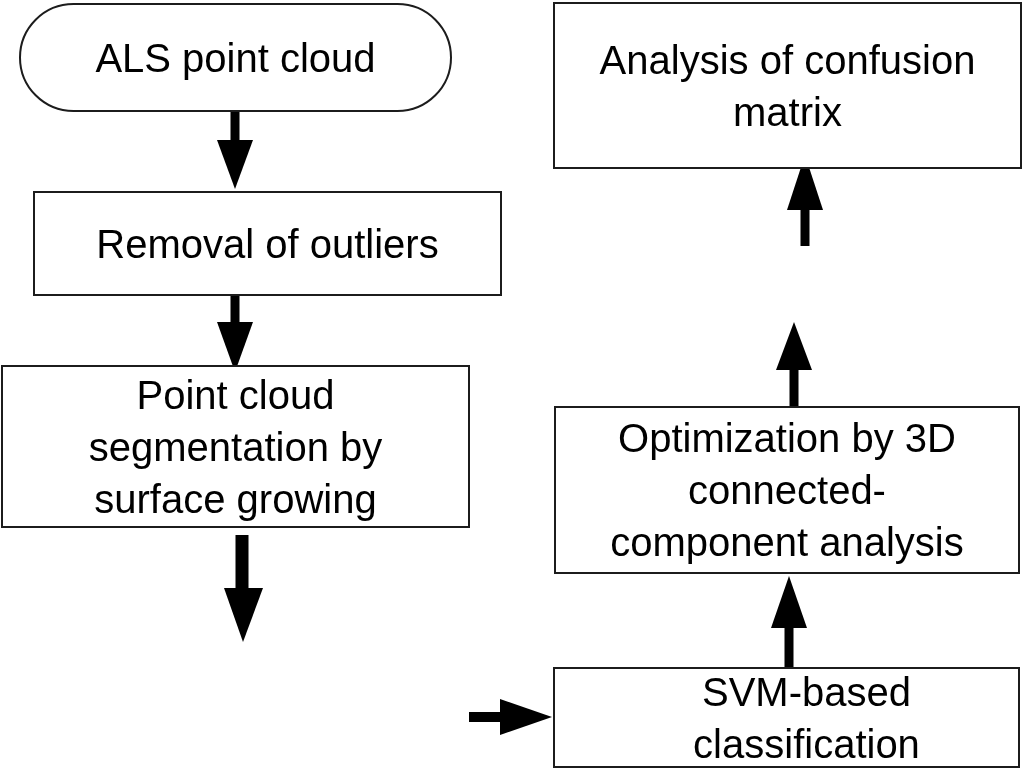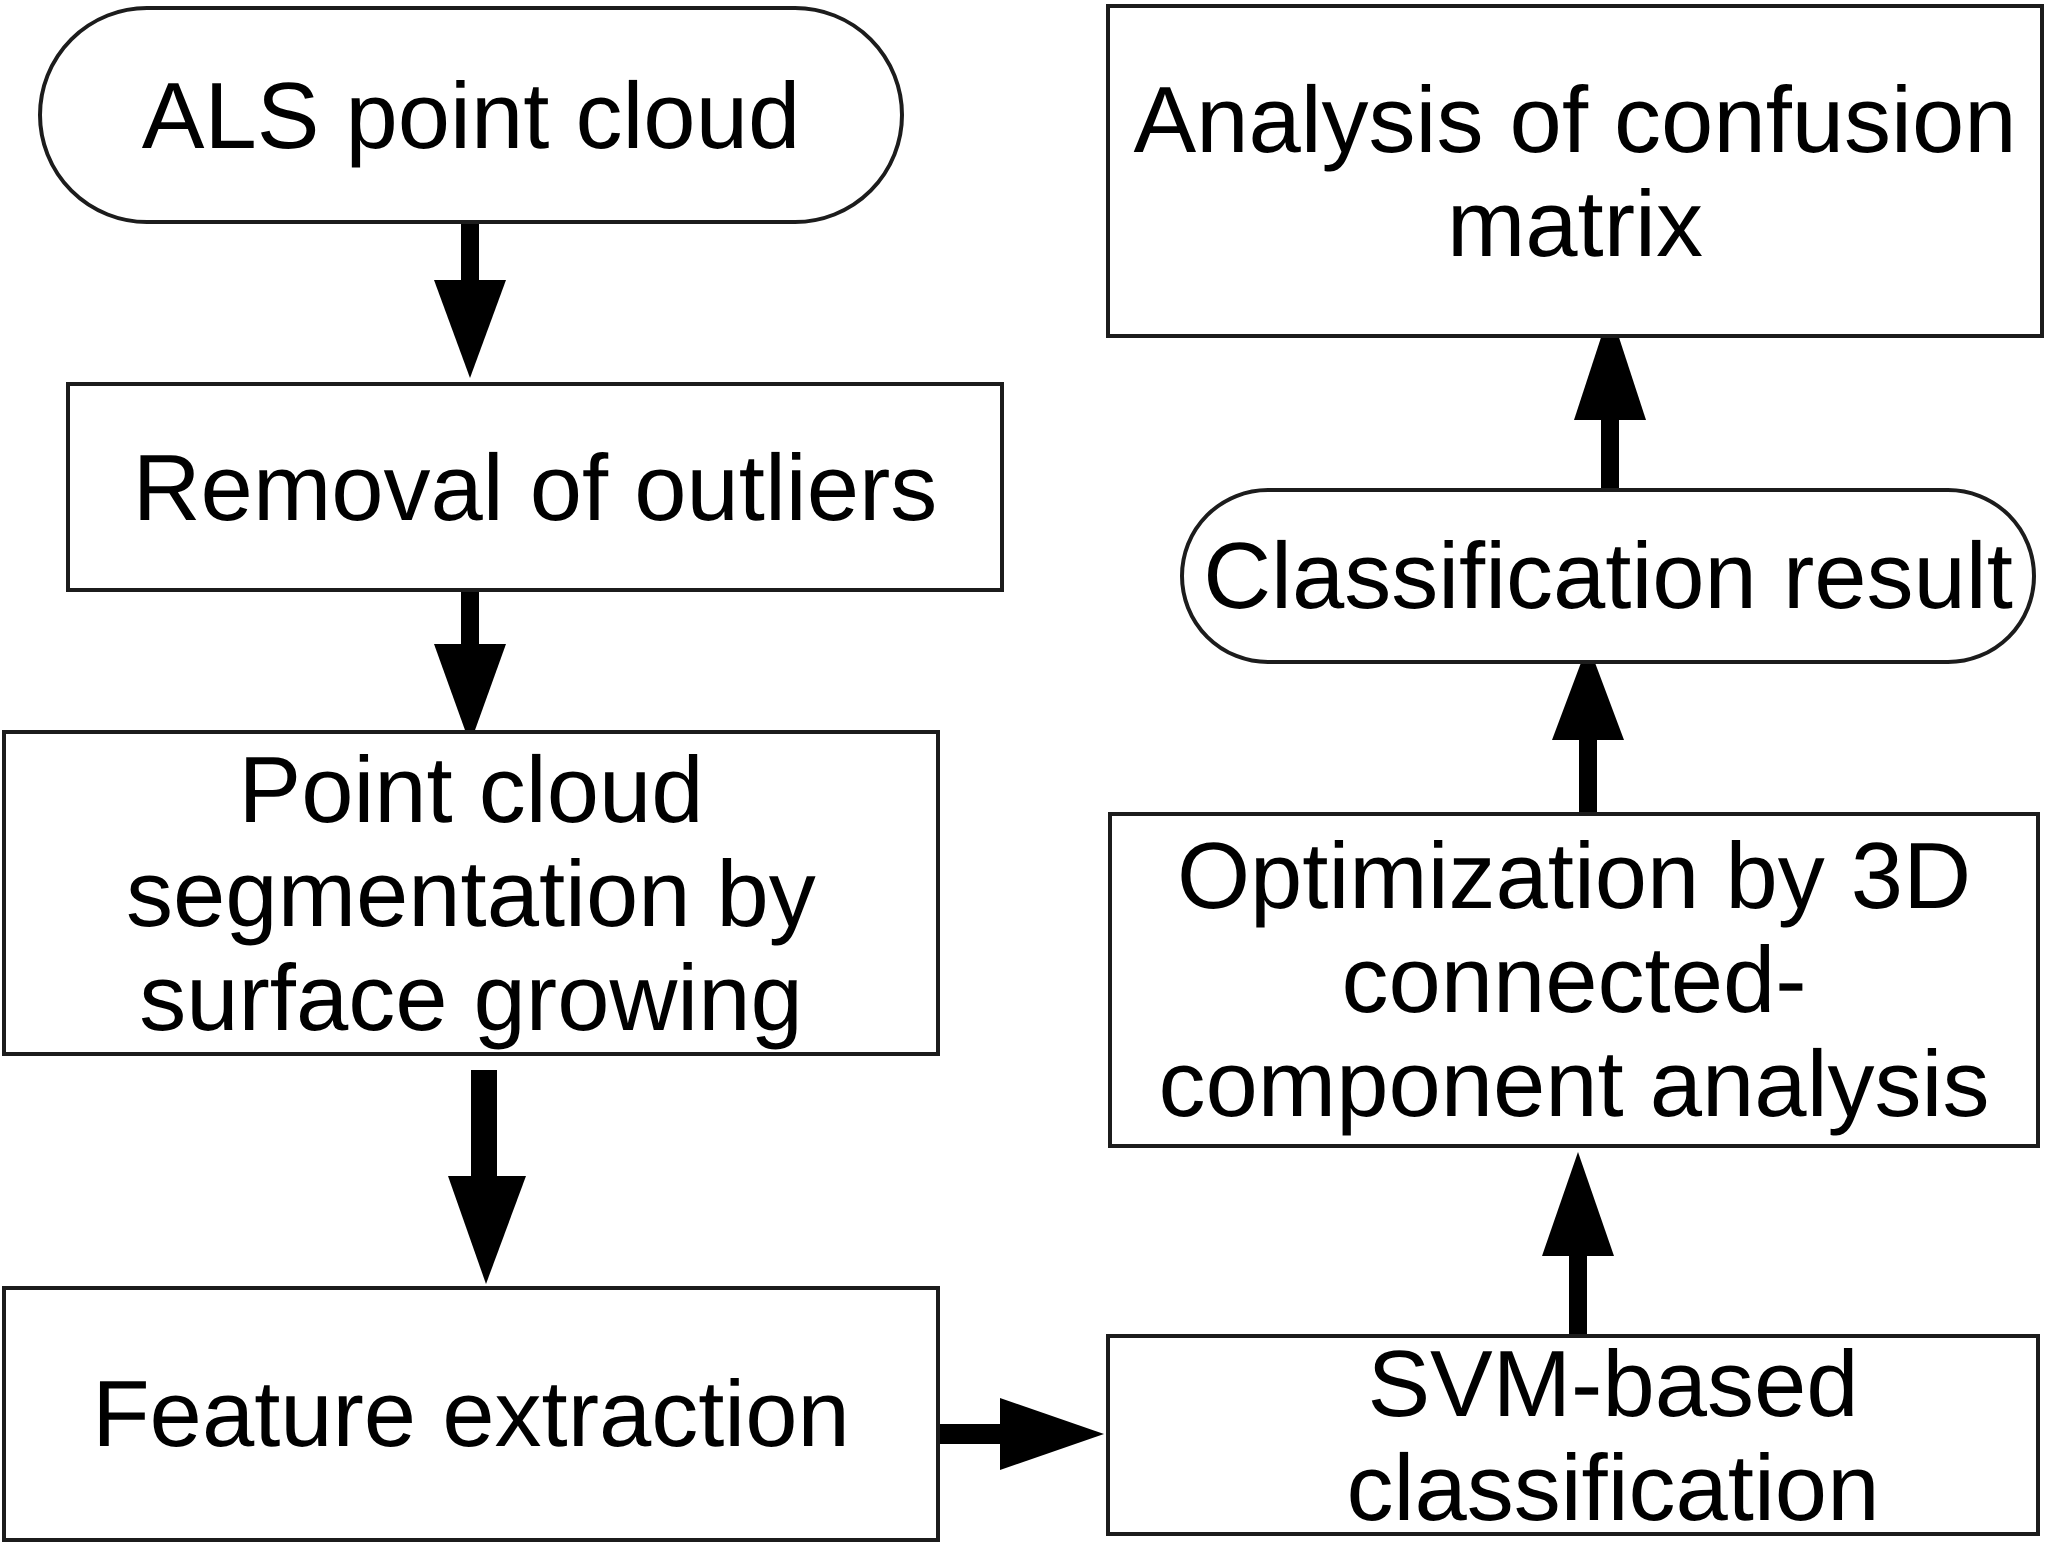--- a/index.html
+++ b/index.html
@@ -30,21 +30,21 @@
   .node {
     position: absolute;
     box-sizing: border-box;
     border: 2px solid #1c1c1c;
     background: #ffffff;
     display: flex;
     align-items: center;
     justify-content: center;
     text-align: center;
     color: #000000;
-    font-size: 47px;
+    font-size: 40px;
     line-height: 52px;
   }
   .stadium {
     border-radius: 999px;
   }
   .label {
     white-space: pre-line;
     display: block;
   }
 </style>
@@ -98,37 +98,31 @@
   <div class="node" style="left:1px; top:191px; width:469px; height:105px;margin-left:32px;">
     <span class="label">Removal of outliers</span>
   </div>
 
   <div class="node" style="left:1px; top:365px; width:469px; height:163px;">
     <span class="label">Point cloud
 segmentation by
 surface growing</span>
   </div>
 
-  <div class="node" style="left:1px; top:643px; width:469px; height:128px;">
-    <span class="label">Feature extraction</span>
-  </div>
 
   <div class="node" style="left:553px; top:667px; width:467px; height:101px;padding-left:40px;">
     <span class="label">SVM-based
 classification</span>
   </div>
 
   <div class="node" style="left:554px; top:406px; width:466px; height:168px;">
     <span class="label">Optimization by 3D
 connected-
 component analysis</span>
   </div>
 
-  <div class="node stadium" style="left:590px; top:244px; width:428px; height:88px;">
-    <span class="label">Classification result</span>
-  </div>
 
   <div class="node" style="left:553px; top:2px; width:469px; height:167px;">
     <span class="label">Analysis of confusion
 matrix</span>
   </div>
 
 </div>
 
 </body></html>

